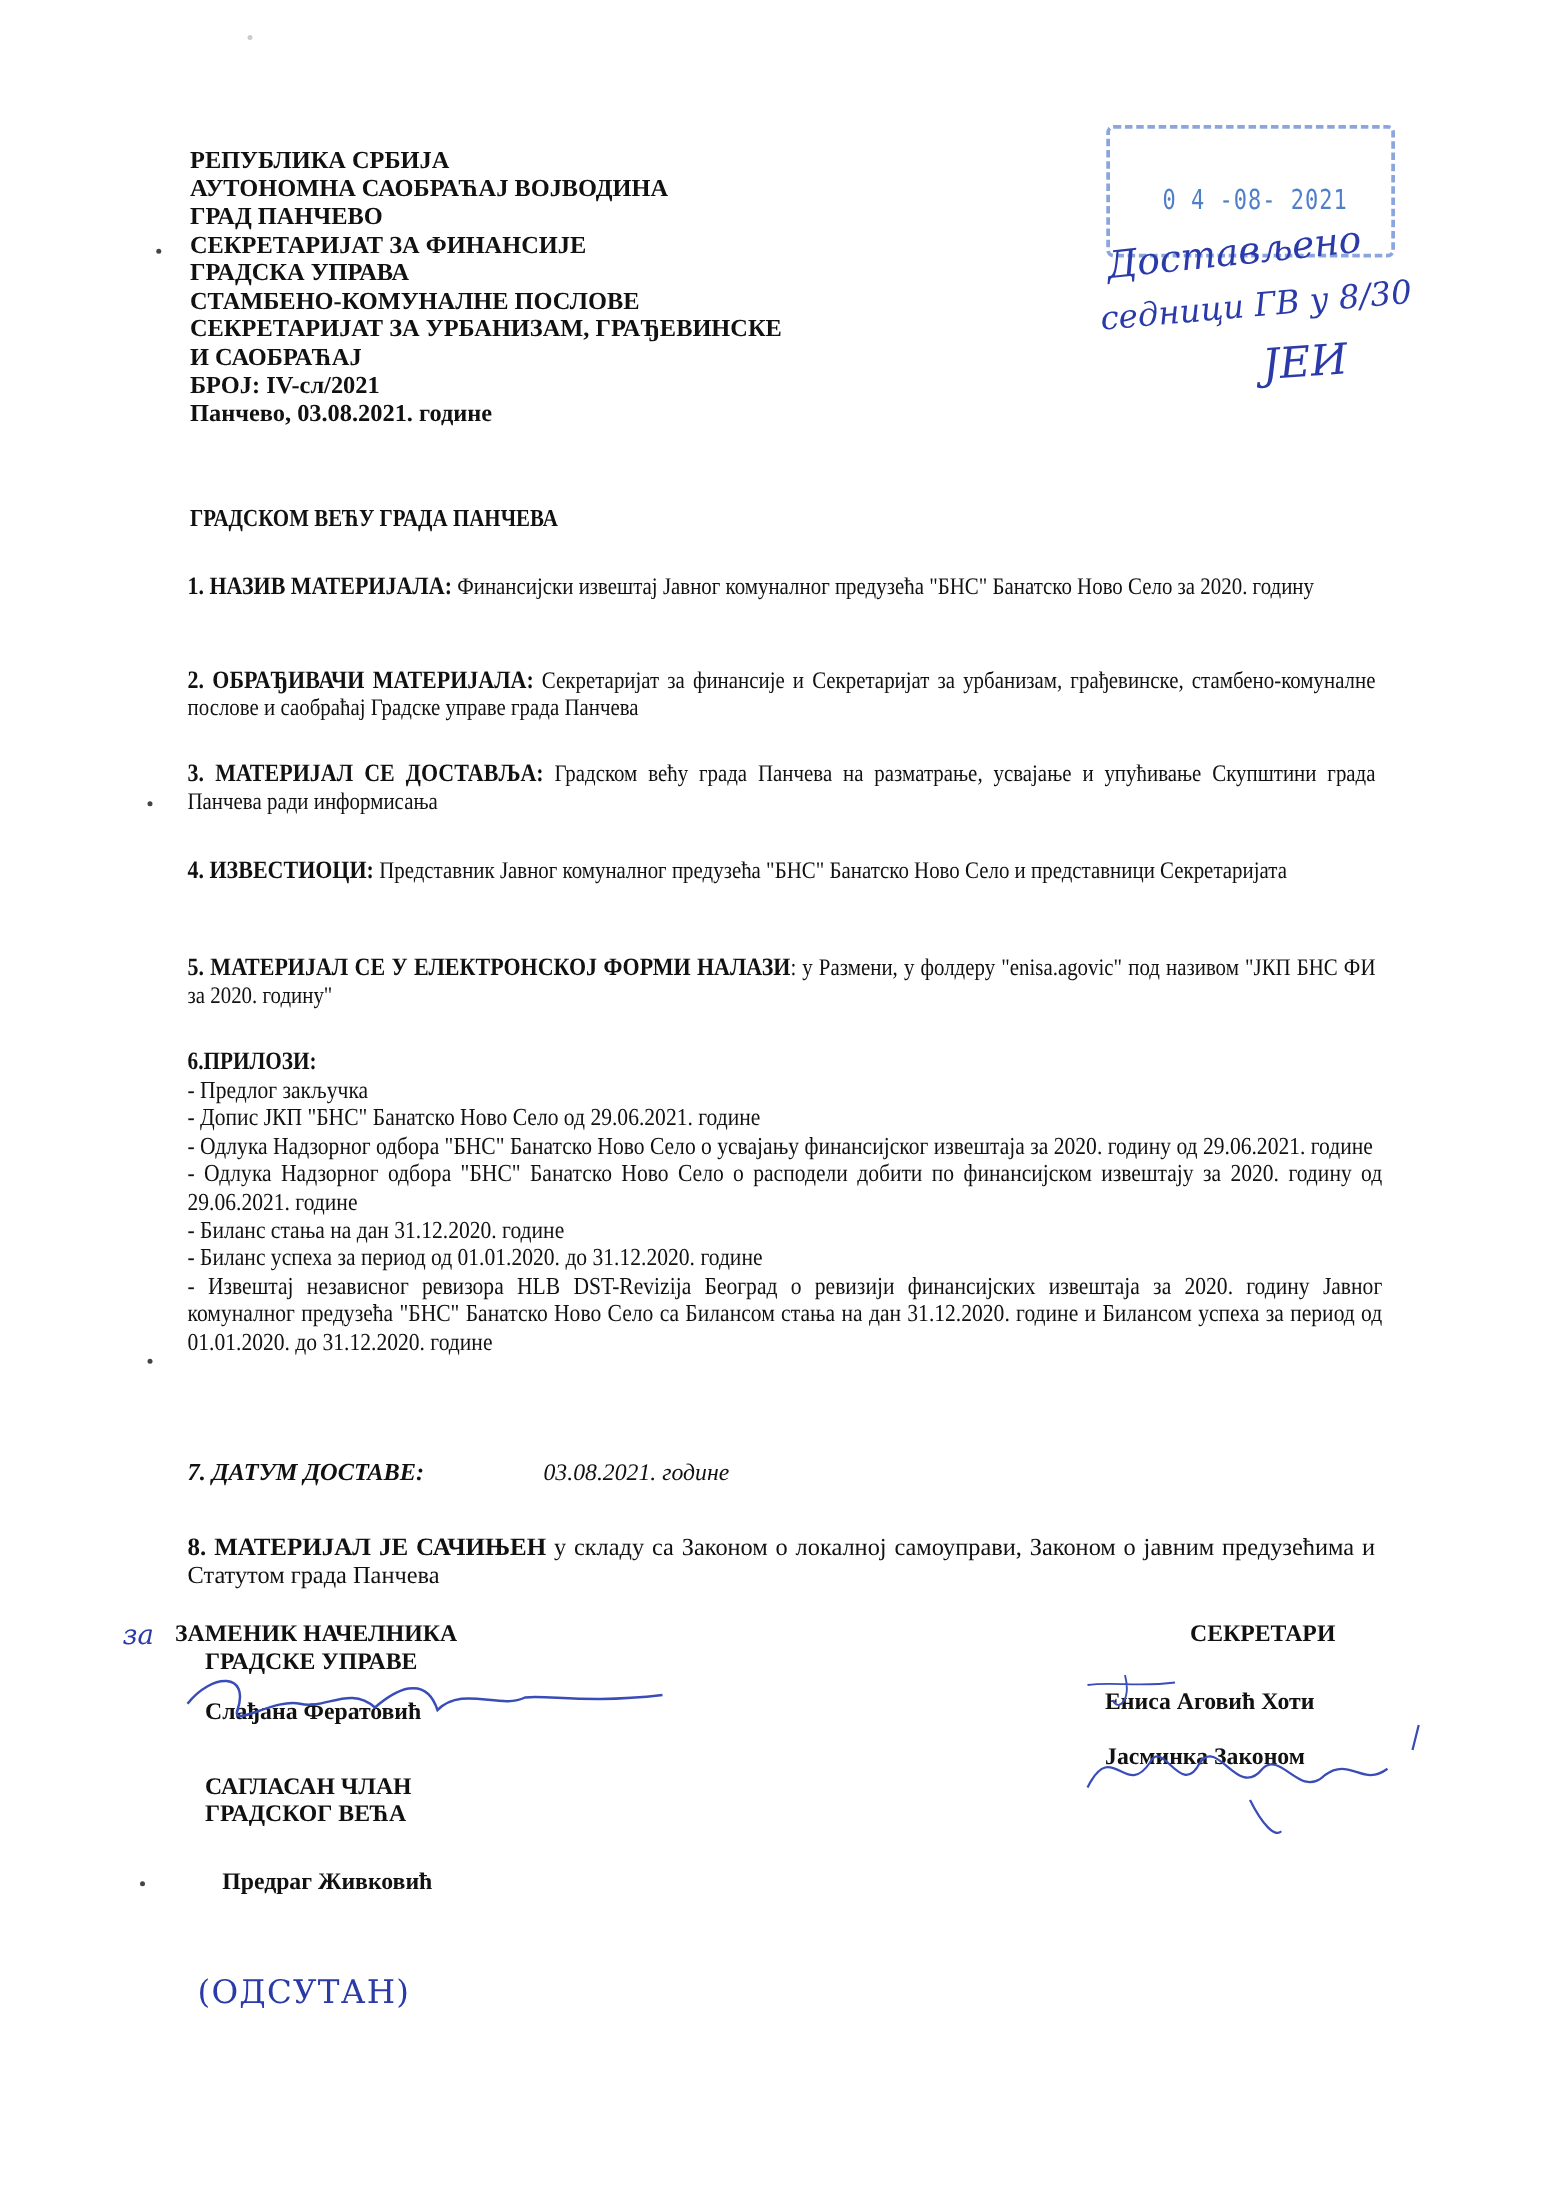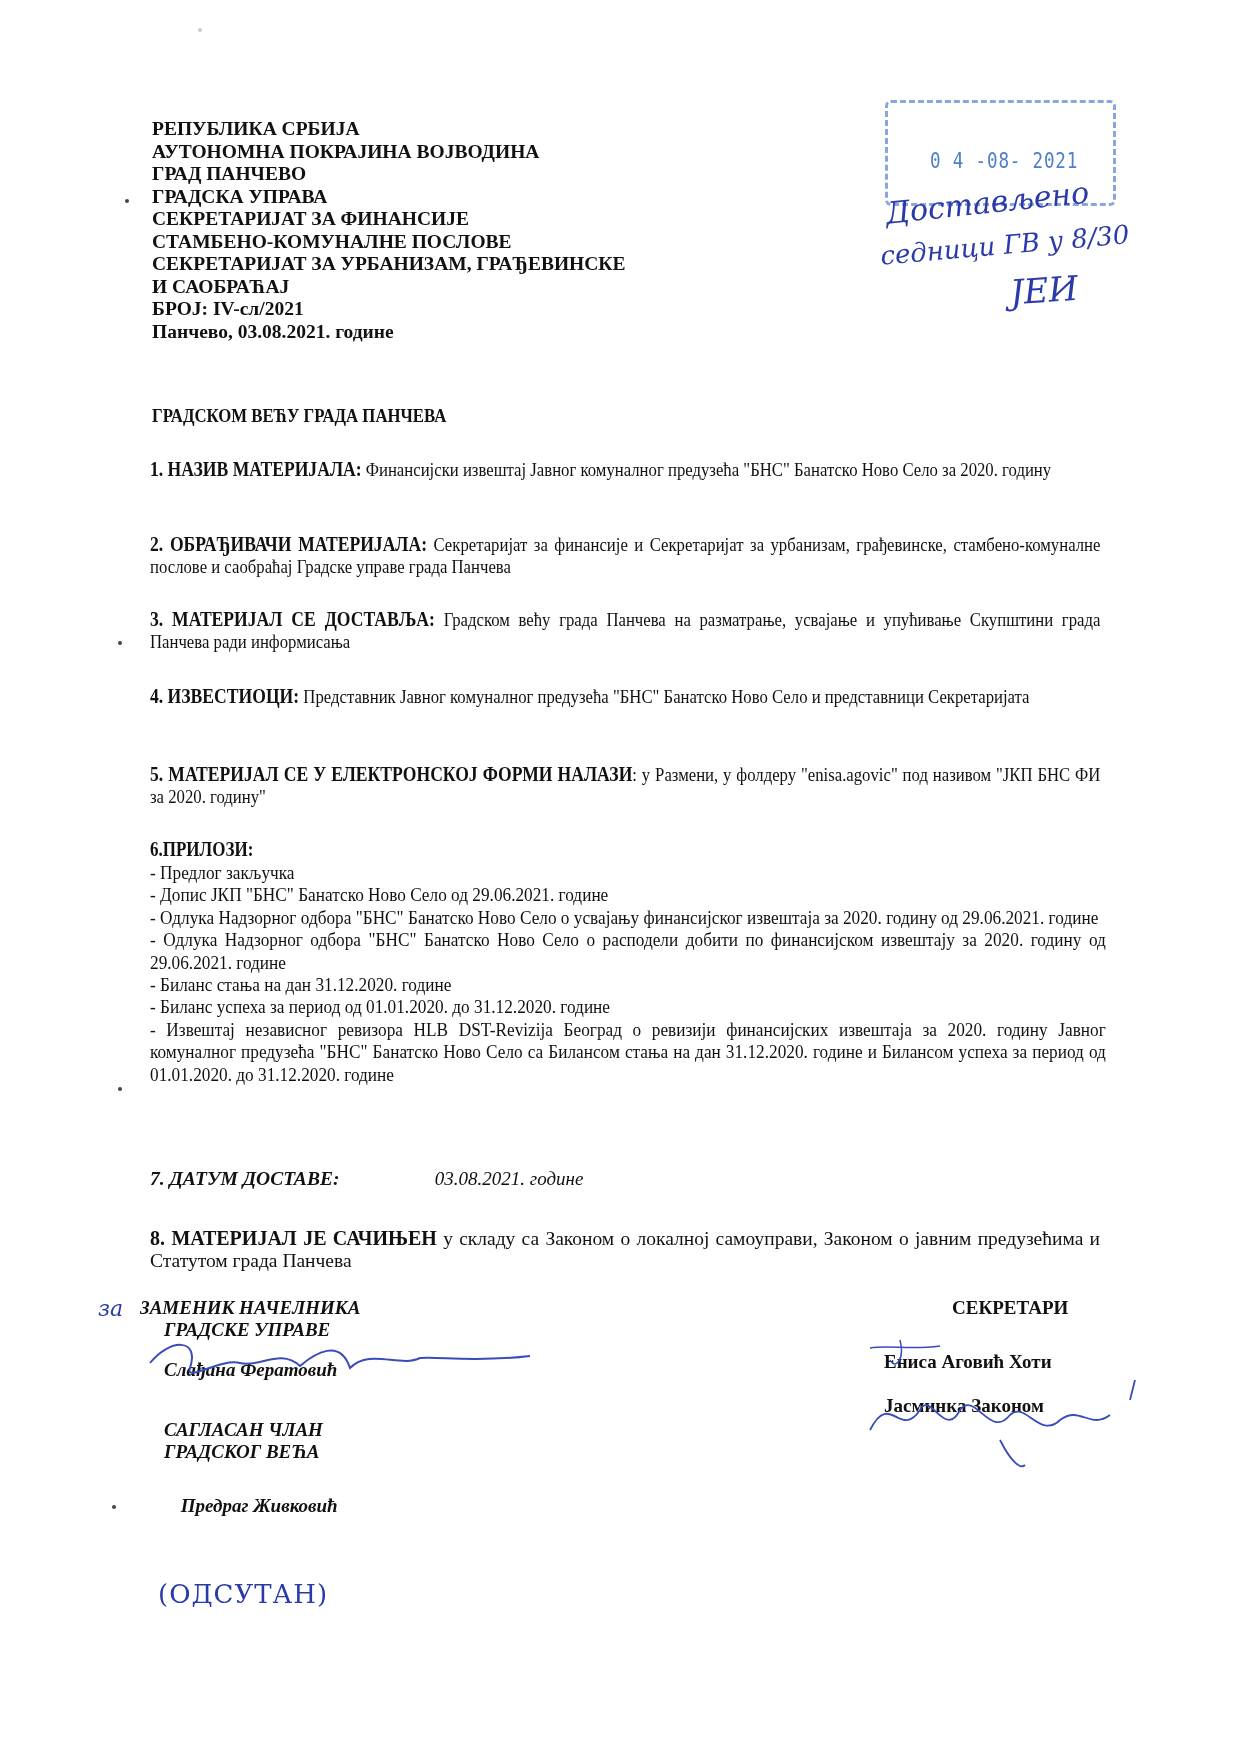--- a/index.html
+++ b/index.html
@@ -15,21 +15,21 @@
   .section .lbl { font-weight: bold; font-size: 20px; }
   .narrow { transform: scaleX(0.88); transform-origin: left top; width: 1080px; }
 
   .attach-title { position: absolute; left: 150px; top: 838px; font-family: "Liberation Serif", serif; font-weight: bold; font-size: 20px; transform: scaleX(0.85); transform-origin: left; }
   .attach-list { position: absolute; left: 150px; top: 862px; width: 1080px; transform: scaleX(0.885); transform-origin: left top; font-family: "Liberation Serif", serif; font-size: 19.5px; line-height: 22.4px; text-align: justify; }
   .attach-list div { margin: 0; }
 
   .delivery { position: absolute; left: 150px; top: 1168px; font-family: "Liberation Serif", serif; font-size: 19px; white-space: nowrap; font-style: italic; }
   .delivery .lbl { font-weight: bold; font-size: 19.5px; display: inline-block; width: 280px; }
 
-  .sig-left { position: absolute; left: 140px; top: 1297px; font-family: "Liberation Serif", serif; font-weight: bold; font-size: 19px; line-height: 22px; font-style: italic; }
+  .sig-left { position: absolute; left: 140px; top: 1297px; font-family: "Liberation Serif", serif; font-weight: bold; font-size: 19px; line-height: 22px; }
   .sig-right { position: absolute; left: 868px; top: 1297px; font-family: "Liberation Serif", serif; font-weight: bold; font-size: 19px; line-height: 22px; }
 
   .handwriting { position: absolute; color: #2a3aa8; font-family: "DejaVu Serif", serif; font-style: italic; }
 
   .stamp { position: absolute; left: 885px; top: 100px; width: 225px; height: 100px; border: 3px dashed #6f8fd6; border-radius: 6px; opacity: 0.8; }
   .stamp-date { position: absolute; left: 930px; top: 148px; font-family: "DejaVu Sans Mono", monospace; font-size: 22px; color: #4f7fc9; letter-spacing: 1px; transform: scaleX(0.8); transform-origin: left; }
   .dot { position: absolute; width: 4px; height: 4px; background: #444; border-radius: 50%; }
 </style>
 </head>
 <body>
@@ -37,24 +37,24 @@
 <div class="page">
 
   <div class="dot" style="left:198px;top:28px;background:#ccc;"></div>
   <div class="dot" style="left:125px;top:199px;"></div>
   <div class="dot" style="left:118px;top:641px;"></div>
   <div class="dot" style="left:118px;top:1087px;"></div>
   <div class="dot" style="left:112px;top:1505px;"></div>
 
   <div class="header">
     <div>РЕПУБЛИКА СРБИЈА</div>
-    <div>АУТОНОМНА ПОКРАЈИНА ВОЈВОДИНА</div>
+    <div>АУТОНОМНА САОБРАЋАЈ ВОЈВОДИНА</div>
     <div>ГРАД ПАНЧЕВО</div>
+    <div>СЕКРЕТАРИЈАТ ЗА ФИНАНСИЈЕ</div>
     <div>ГРАДСКА УПРАВА</div>
-    <div>СЕКРЕТАРИЈАТ ЗА ФИНАНСИЈЕ</div>
     <div>СТАМБЕНО-КОМУНАЛНЕ ПОСЛОВЕ</div>
     <div>СЕКРЕТАРИЈАТ ЗА УРБАНИЗАМ, ГРАЂЕВИНСКЕ</div>
     <div>И САОБРАЋАЈ</div>
     <div>БРОЈ: IV-сл/2021</div>
     <div>Панчево, 03.08.2021. године</div>
   </div>
 
   <div class="stamp"></div>
   <div class="stamp-date">0 4 -08- 2021</div>
   <div class="handwriting" style="left:885px;top:185px;font-size:30px;transform:rotate(-6deg);">Достављено</div>

